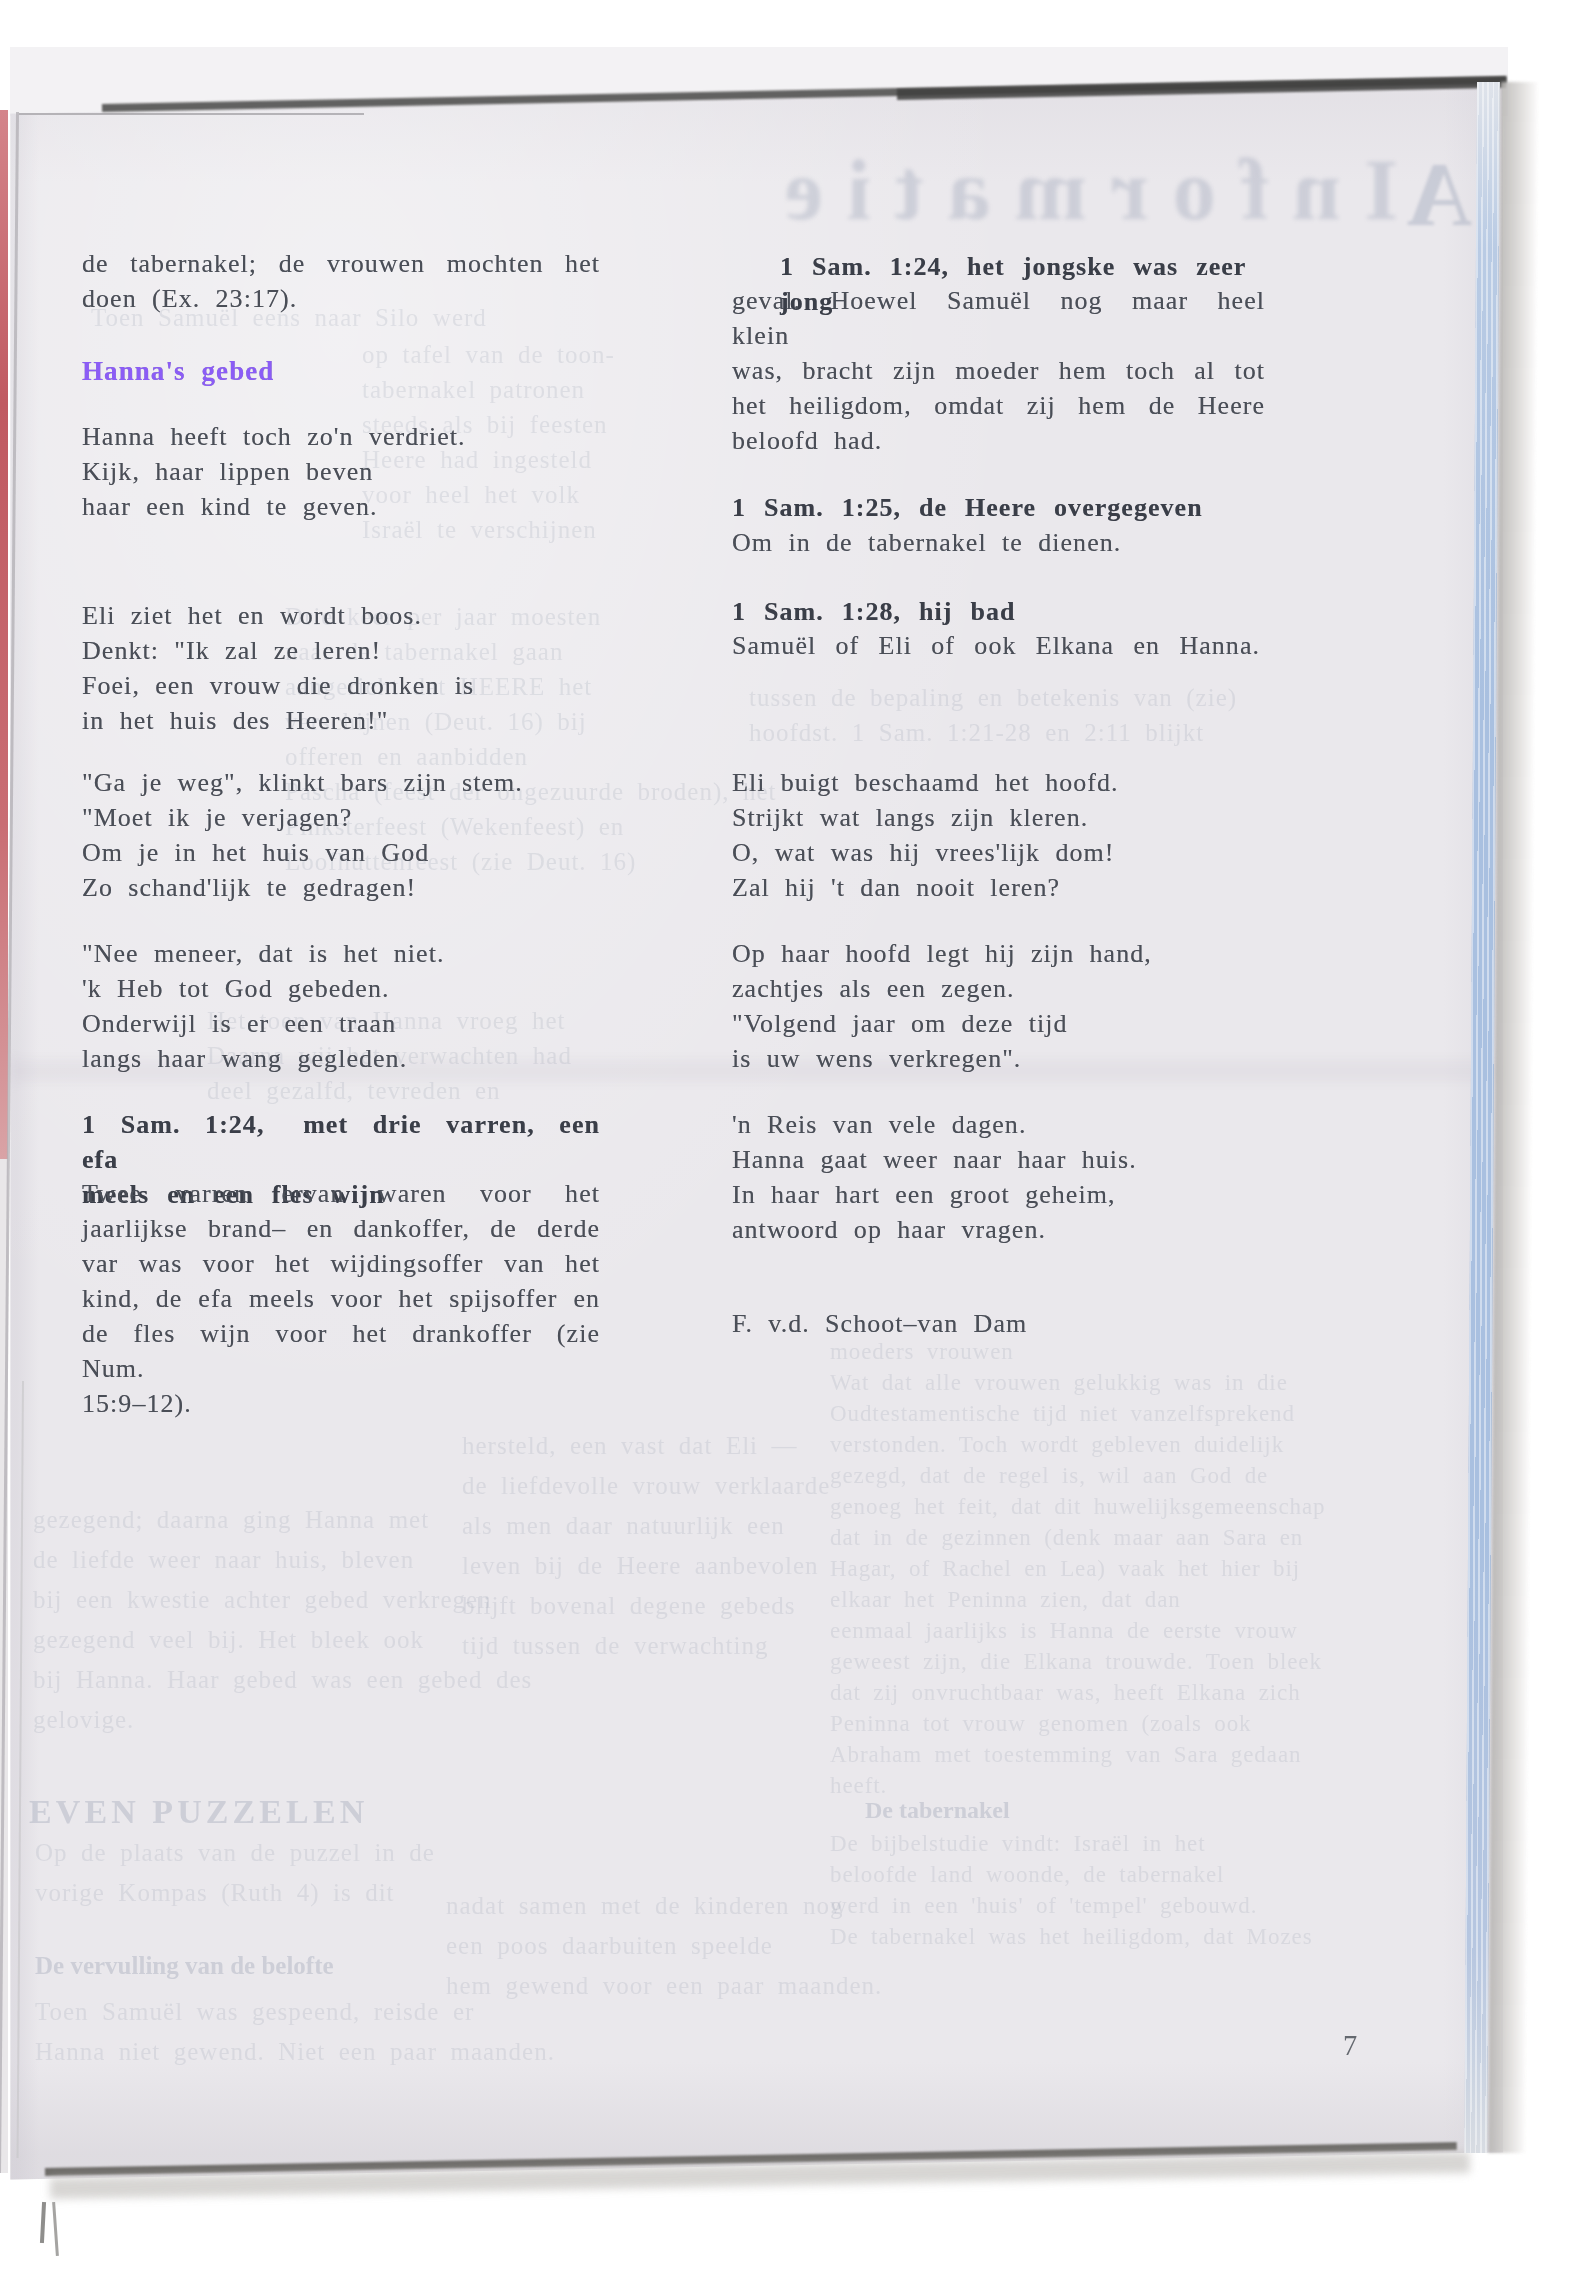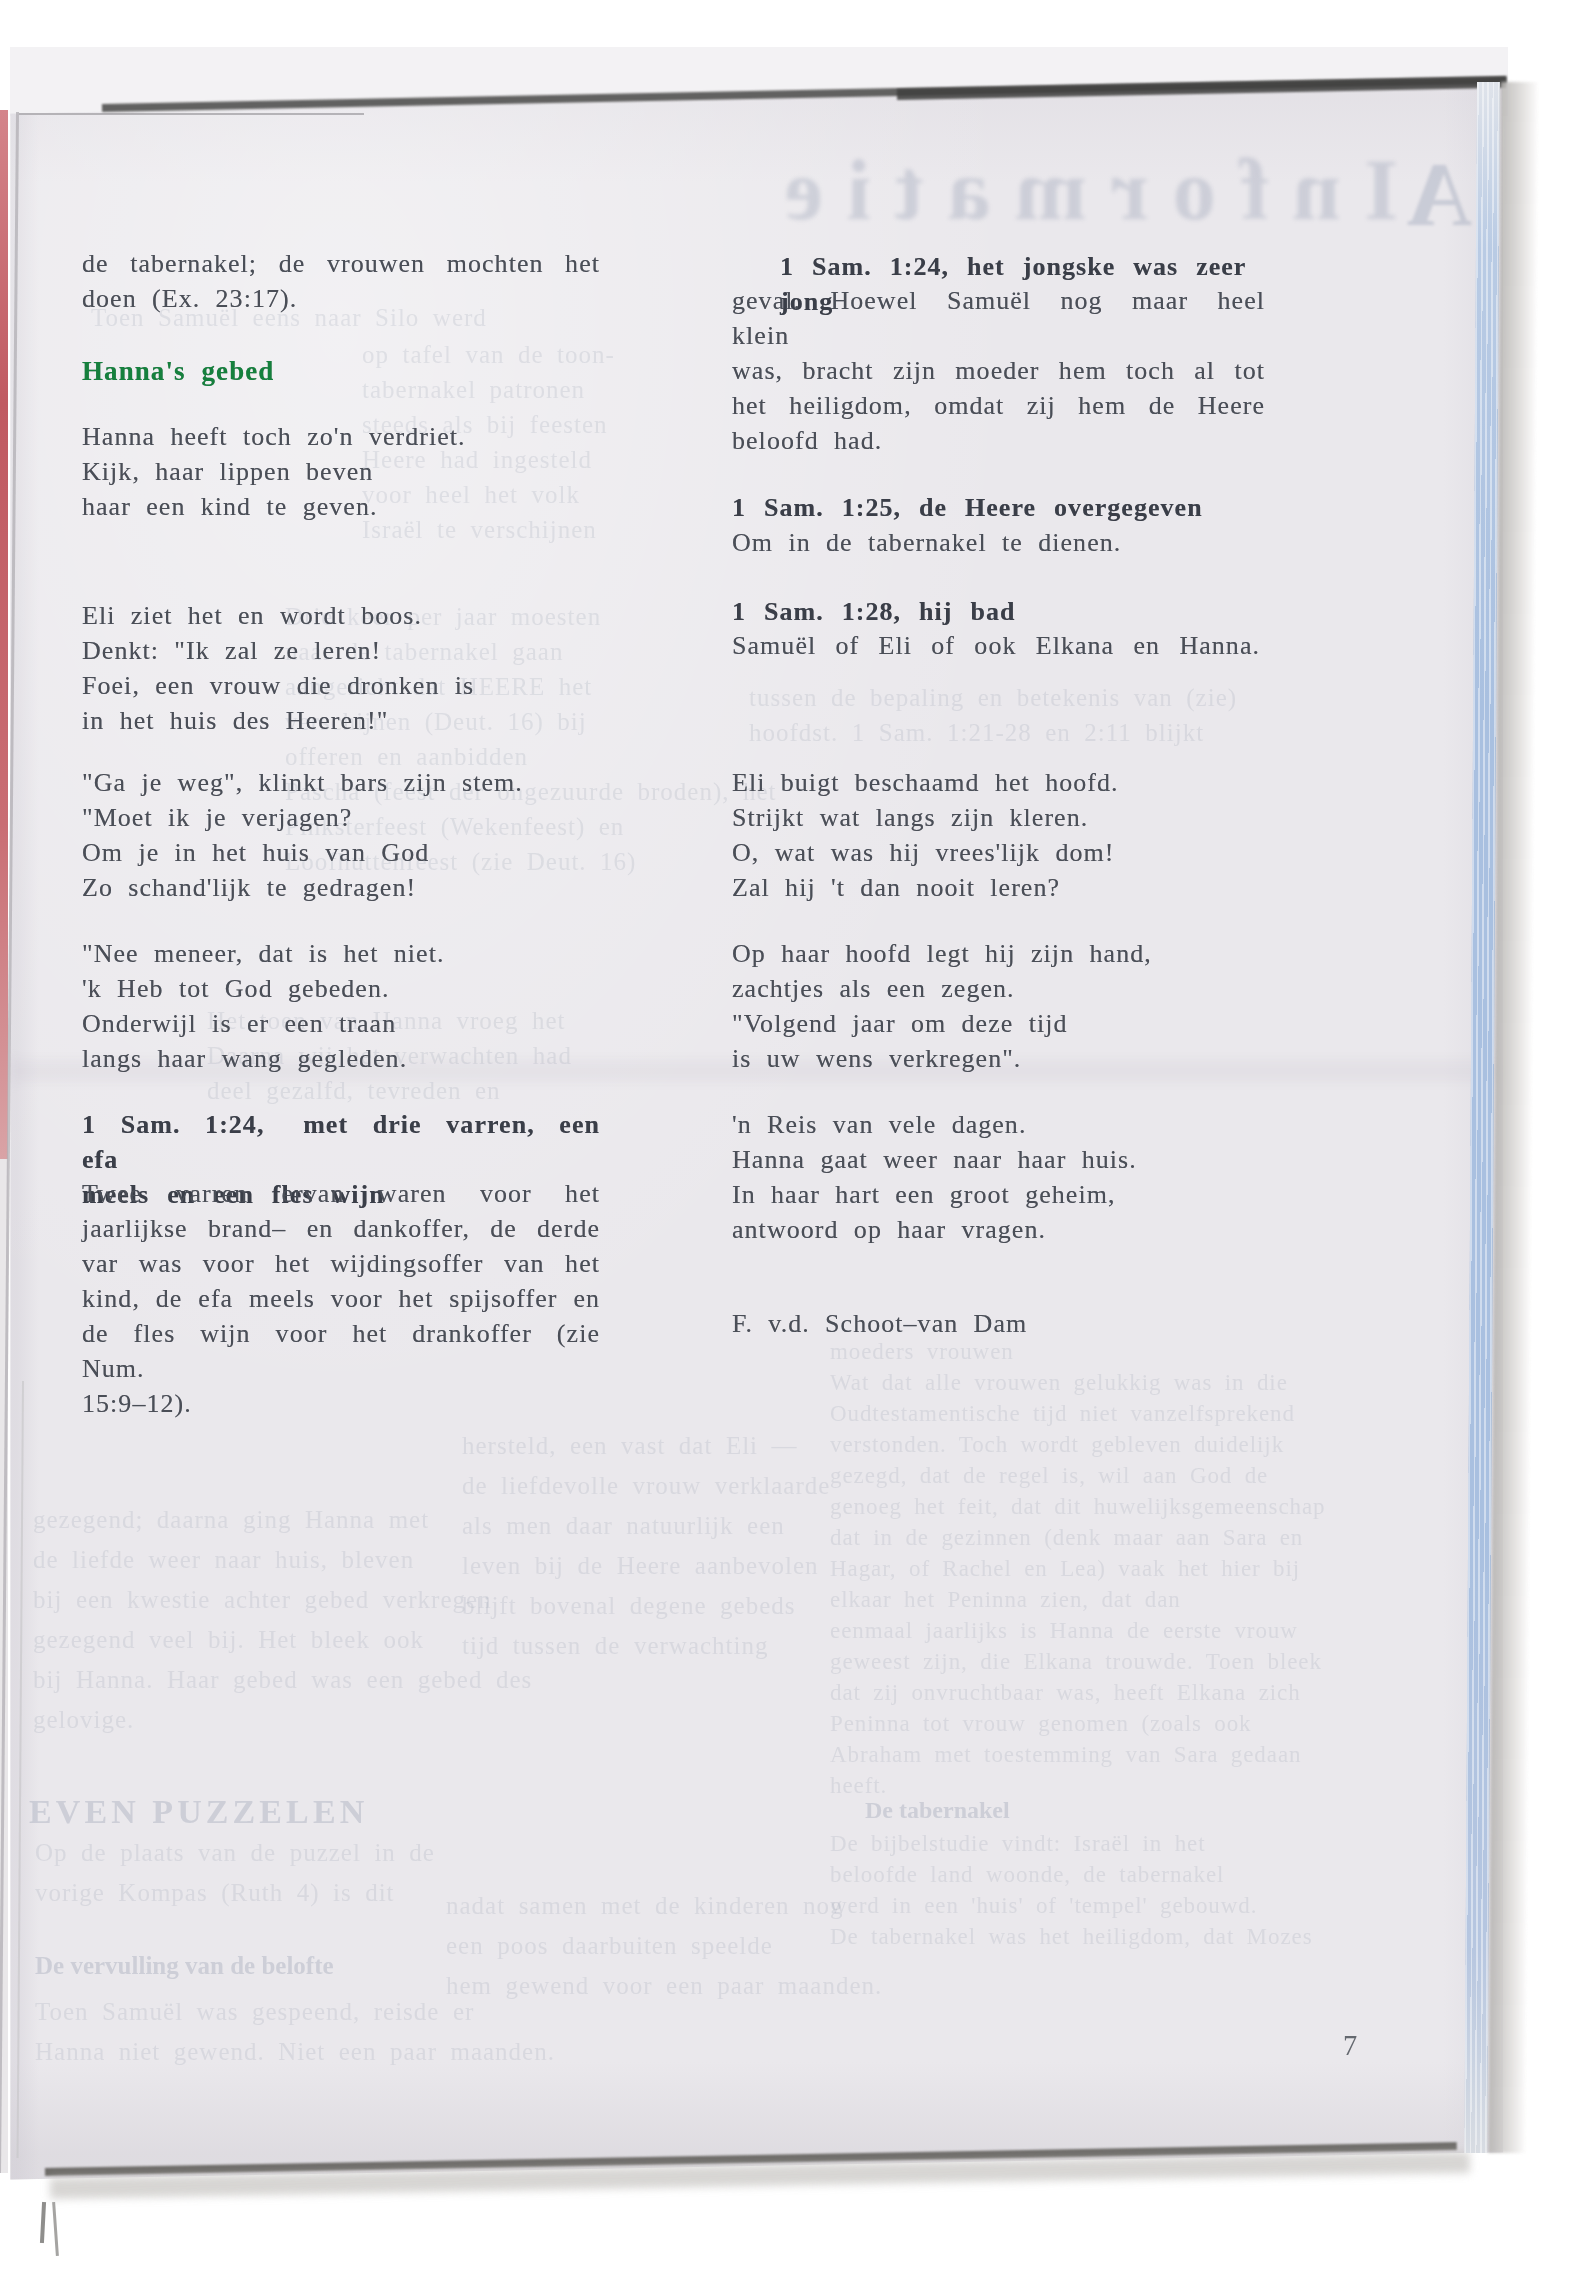--- a/index.html
+++ b/index.html
@@ -40,21 +40,21 @@
       linear-gradient(180deg,#dfe3ea 0%,#b9cbe4 8%,#a9c0e0 30%,#a9c0e0 70%,#b6c6e0 90%,#d8dce2 100%);
     transform:rotate(.35deg);transform-origin:top center;
   }
   .fore-edge-shadow{position:absolute;left:1501px;top:82px;width:38px;height:2071px;background:linear-gradient(90deg,#b5b3b0,#dcdad8 55%,#ffffff);transform:rotate(.35deg);transform-origin:top center;filter:blur(1.7px);opacity:.85;}
   .tassel-1{position:absolute;left:41px;top:2202px;width:3.5px;height:41px;background:#8f8e8c;transform:rotate(3deg);filter:blur(0.4px);}
   .tassel-2{position:absolute;left:54px;top:2202px;width:2.6px;height:54px;background:#a5a4a2;transform:rotate(-4deg);filter:blur(0.4px);}
 
   
   .tblock{position:absolute;color:#4a4e57;font-size:26px;line-height:35px;letter-spacing:.04em;word-spacing:.30em;text-shadow:0 0 0.5px rgba(74,78,87,.5);z-index:3;}
   .tblock .tline{min-height:35px;}
-  .bold{font-weight:bold;color:#15803d;}
+  .bold{font-weight:bold;color:#8b5cf6;}
   .vhead{font-weight:bold;color:#3a3e48;word-spacing:.40em;}
   .stretch .tline{text-align:justify;text-align-last:justify;}
   .no-last .tline:last-child{text-align-last:left;}
 
   #lc-intro{left:82px;top:246px;width:518px;}
   #lc-heading{left:82px;top:354px;font-size:27px;}
   #lc-stanza-a{left:82px;top:419px;width:535px;}
   #lc-stanza-b{left:82px;top:598px;width:535px;}
   #lc-stanza-c{left:82px;top:765px;width:535px;}
   #lc-stanza-d{left:82px;top:936px;width:535px;}

